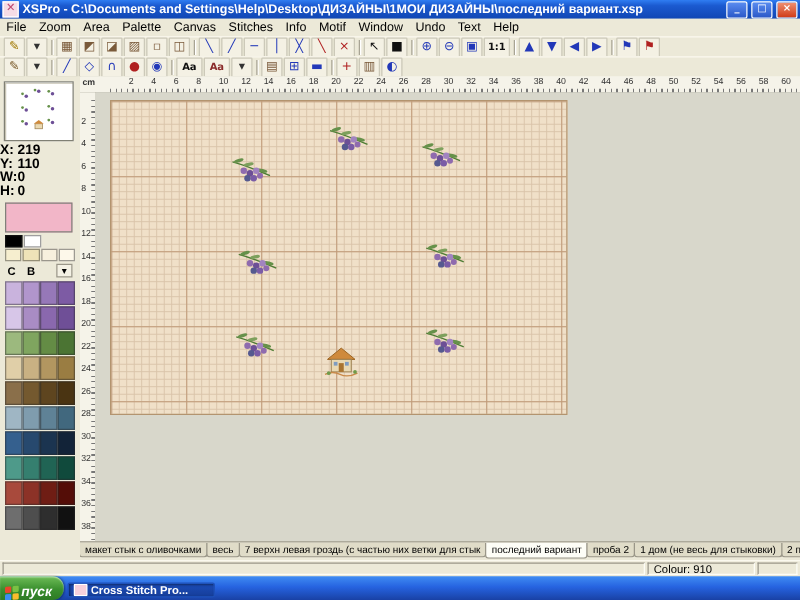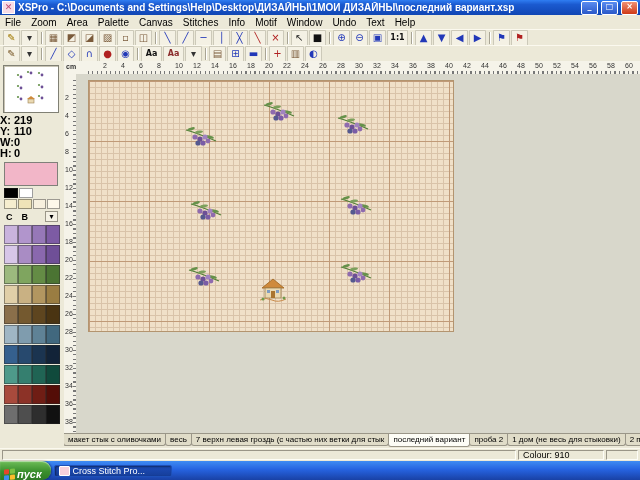--- a/index.html
+++ b/index.html
@@ -84,21 +84,21 @@
   .taskbar{position:absolute;left:0;right:0;bottom:0;height:19px;display:flex;align-items:stretch;
            background:linear-gradient(180deg,var(--taskbar-top,#3f8cf3) 0%,#2663e0 45%,var(--taskbar-bottom,#1941a5) 100%);}
   .start{flex:0 0 auto;display:flex;align-items:flex-end;gap:2px;padding:0 9px 0 4px;color:#fff;
          font-style:italic;font-weight:bold;font-size:11px;border-radius:0 9px 9px 0;
          background:linear-gradient(180deg,#6fbe58,var(--start-green,#3a8f2e) 55%,#2d7a24);
          box-shadow:inset 0 1px 1px rgba(255,255,255,.5),1px 0 2px rgba(0,0,0,.4);}
   .winflag{width:11px;height:11px;display:grid;grid-template-columns:1fr 1fr;grid-template-rows:1fr 1fr;
            gap:1px;transform:skewY(-6deg);}
   .winflag span{border-radius:1px;}
   .fl-r{background:#e8452c;} .fl-g{background:#7ac143;} .fl-b{background:#3d8ef0;} .fl-y{background:#fbbc2c;}
-  .taskwins{flex:1;display:flex;align-items:center;gap:3px;padding:2px 3px;overflow:hidden;}
+  .taskwins{flex:1;display:flex;align-items:flex-end;gap:3px;padding:2px 3px;overflow:hidden;font-weight:bold;}
   .taskwin{flex:0 1 108px;display:flex;align-items:center;gap:3px;padding:0 4px;color:#fff;font-size:9px;
            background:linear-gradient(180deg,#5a9af6,#2a68dc);border:1px solid #1e50b8;border-radius:2px;
            white-space:nowrap;overflow:hidden;}
   .taskwin.active{background:linear-gradient(180deg,#1c4cb8,#163e9a);box-shadow:inset 1px 1px 2px rgba(0,0,0,.45);}
   .tw-label{overflow:hidden;text-overflow:ellipsis;}
   .tw-icon{flex:0 0 auto;width:9px;height:8px;border-radius:1px;}
   .cross-stitch-icon{background:#f6d0dc;border:1px solid #fff;}
   .embird-icon{background:#d04030;border:1px solid #fff;}
   .folder-icon{background:#f3c64a;position:relative;border:1px solid #d8a420;}
   .folder-icon::before{content:"";position:absolute;top:-3px;left:-1px;width:5px;height:2px;background:#f3c64a;

